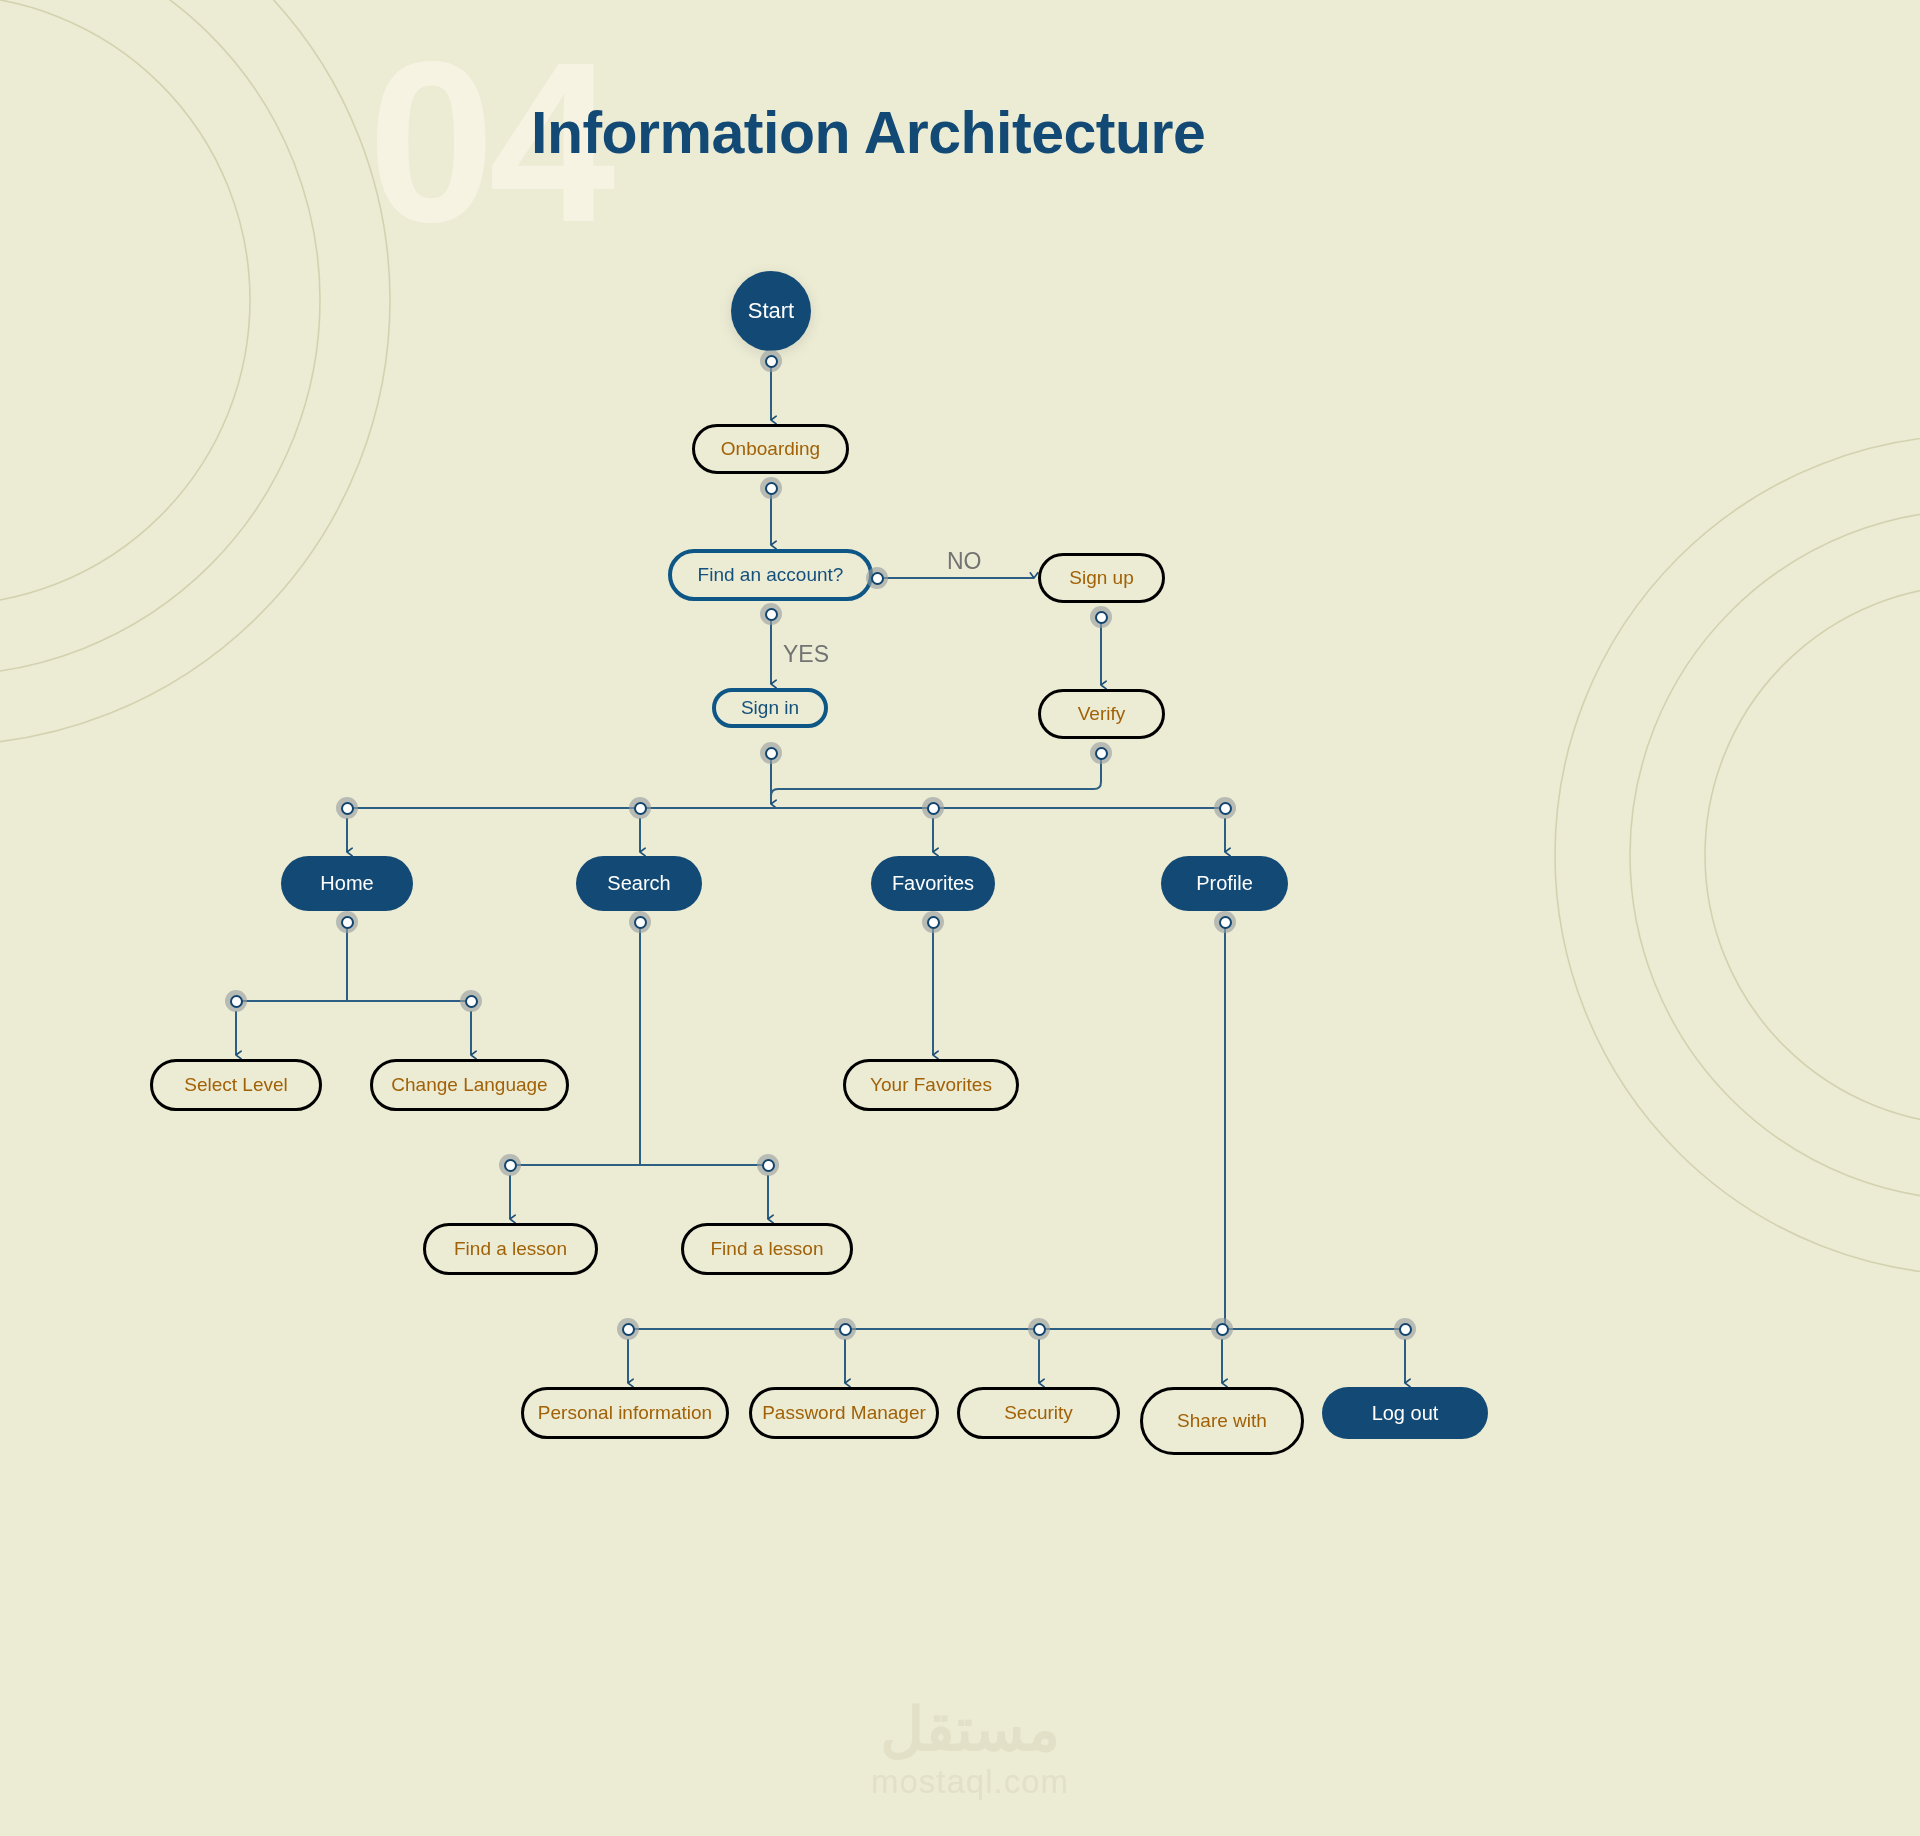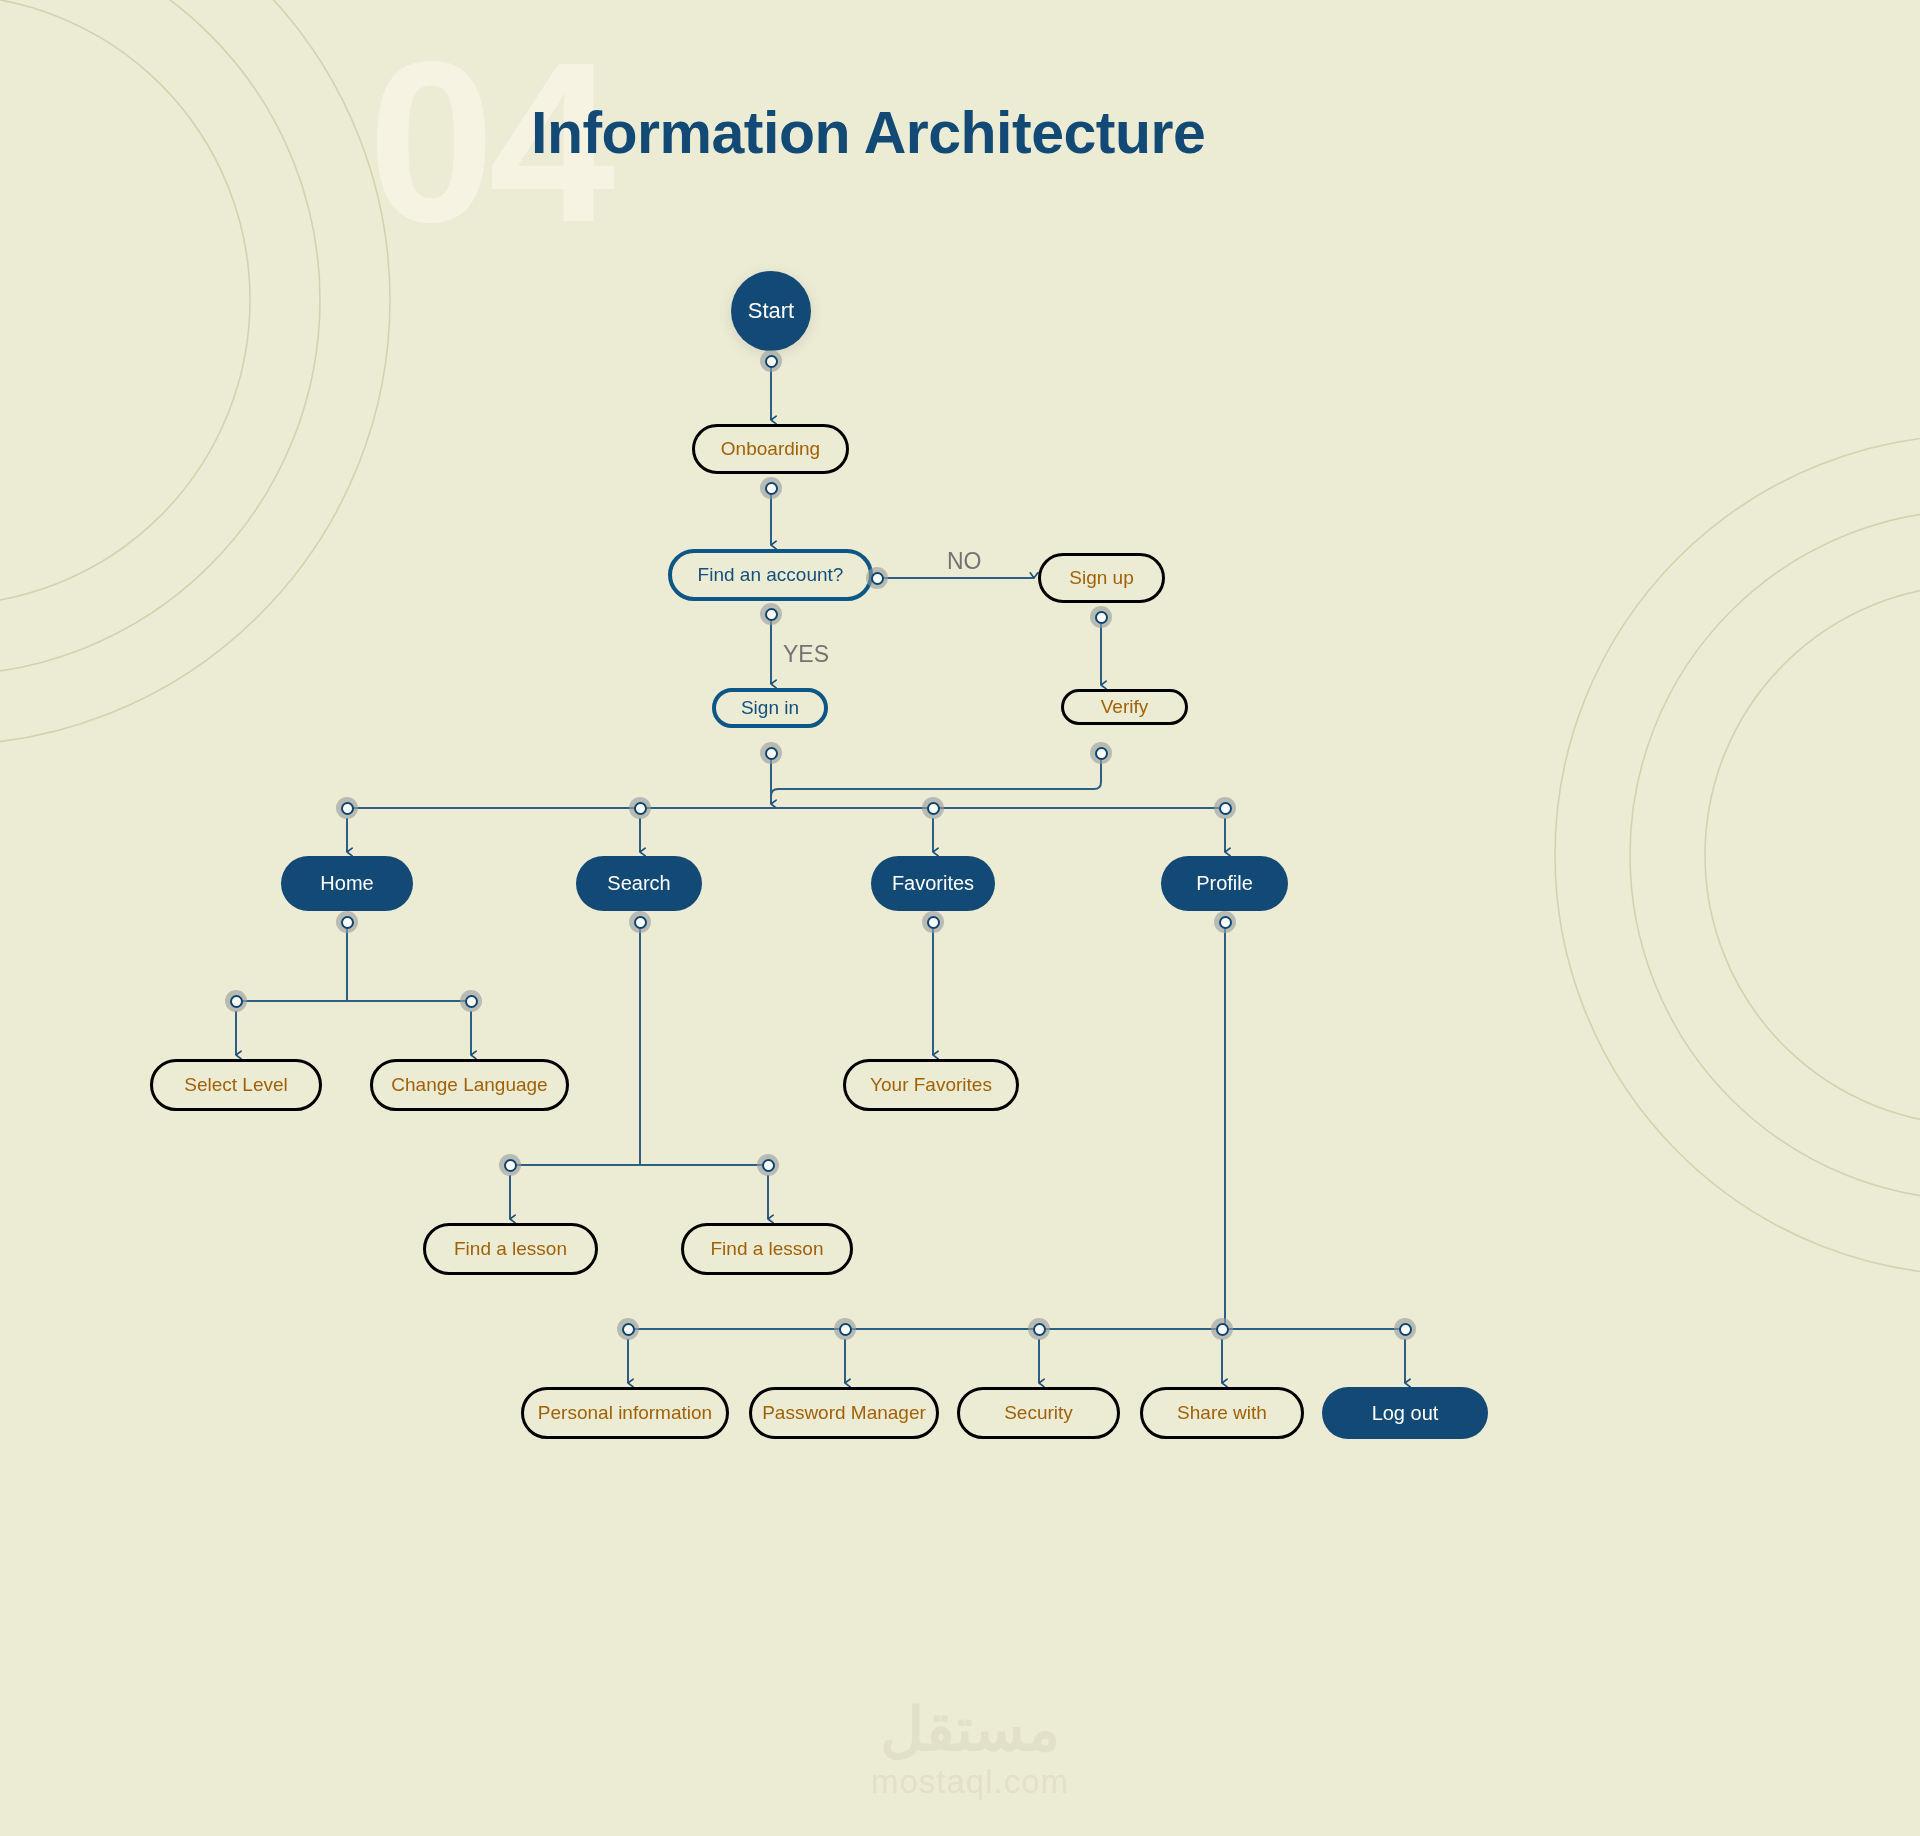--- a/index.html
+++ b/index.html
@@ -233,21 +233,21 @@
     </div>
   <div class="node node-outline" style="left:692px;  top:424px;  width:157px; height:50px;">
       <span>Onboarding</span>
     </div>
   <div class="node node-outline strong" style="left:668px; top:549px; width:205px; height:52px;">
       <span>Find an account?</span>
     </div>
   <div class="node node-outline" style="left:1038px; top:553px;  width:127px; height:50px;">
       <span>Sign up</span>
     </div>
-  <div class="node node-outline" style="left:1061px; top:689px;  width:127px; height:36px;">
+  <div class="node node-outline" style="left:1038px; top:689px;  width:127px; height:50px;">
       <span>Verify</span>
     </div>
   <div class="node node-outline strong" style="left:712px;  top:688px;  width:116px; height:40px;">
       <span>Sign in</span>
     </div>
 
   <div class="node node-filled" style="left:281px;  top:856px;  width:132px; height:55px;">
       <span>Home</span>
     </div>
   <div class="node node-filled" style="left:576px;  top:856px;  width:126px; height:55px;">
@@ -279,21 +279,21 @@
 
   <div class="node node-outline" style="left:521px;  top:1387px; width:208px; height:52px;">
       <span>Personal information</span>
     </div>
   <div class="node node-outline" style="left:749px;  top:1387px; width:190px; height:52px;">
       <span>Password Manager</span>
     </div>
   <div class="node node-outline" style="left:957px;  top:1387px; width:163px; height:52px;">
       <span>Security</span>
     </div>
-  <div class="node node-outline" style="left:1140px; top:1387px; width:164px; height:52px;">
+  <div class="node node-outline" style="left:1140px; top:1387px; width:164px; height:68px;">
       <span>Share with</span>
     </div>
   <div class="node node-filled pill" style="left:1322px; top:1387px; width:166px; height:52px;">
       <span>Log out</span>
     </div>
 
   <div class="edge-label" style="left:947px; top:548px;">NO</div>
   <div class="edge-label" style="left:783px; top:641px;">YES</div>
 
   <div class="dot" style="left:760px;  top:350px;"></div>

